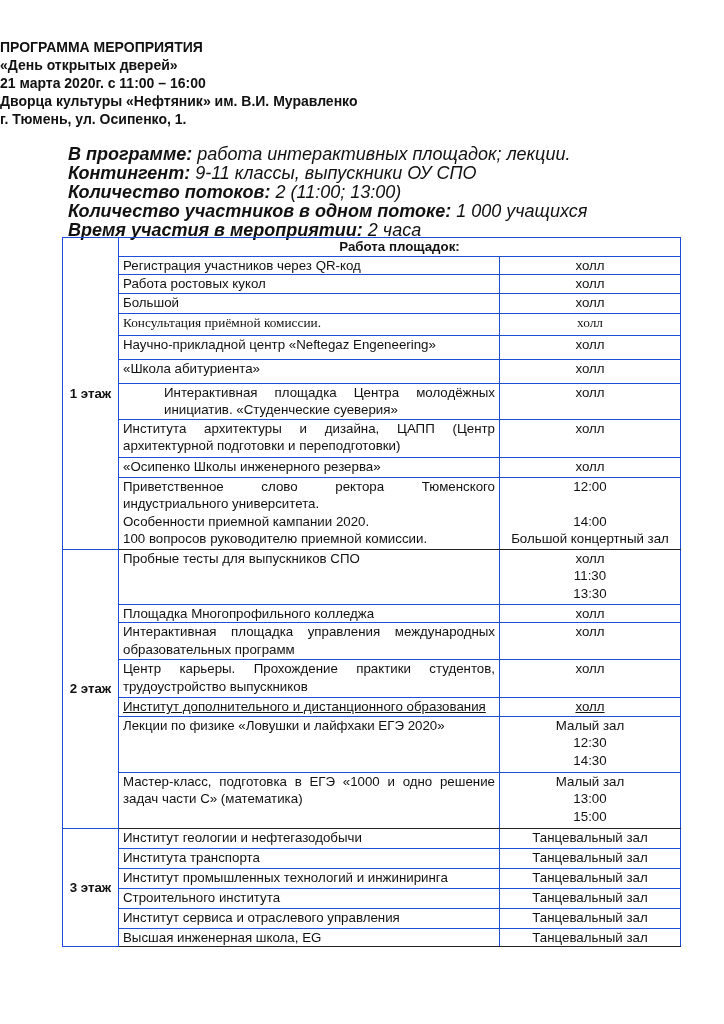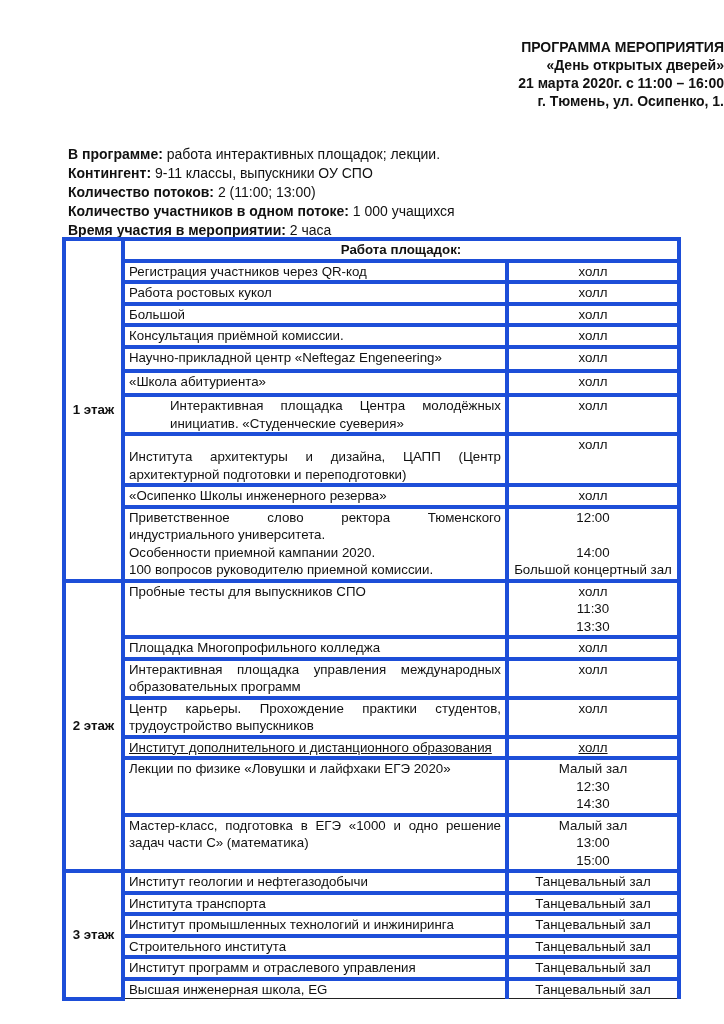--- a/index.html
+++ b/index.html
@@ -1,41 +1,42 @@
 <!DOCTYPE html>
 <html><head>
 <meta charset="utf-8">
 <style>
   html, body { margin:0; padding:0; background:#ffffff; }
   body { width:724px; height:1024px; position:relative; overflow:hidden;
          font-family:"Liberation Sans", sans-serif; color:#111; }
-  .title-block { position:absolute; top:38px; left:0; width:724px; text-align:right;
+  .title-block { position:absolute; top:38px; left:0; width:724px; text-align:left;
                  font-weight:bold; font-size:14px; line-height:18px; }
   .title-block div { white-space:nowrap; }
-  .info { position:absolute; top:145px; left:68px; font-size:14px; line-height:19px; }
+  .info { position:absolute; top:145px; left:68px; font-size:18px; line-height:19px;font-style:italic; }
   .info div { white-space:nowrap; }
   .info b { font-weight:bold; }
   table.prog { position:absolute; top:237px; left:62px; width:619px;
                border-collapse:collapse; font-size:13.3px; line-height:17.5px; }
-  table.prog td { border:4px solid #1d4ed8; padding:0 4px; vertical-align:top; }
+  table.prog td { border:1px solid #1d4ed8; padding:0 4px; vertical-align:top; }
   td.floor { width:47px; font-weight:bold; text-align:center; vertical-align:middle !important;
              white-space:nowrap; border-color:#222; }
   td.name { width:372px; text-align:justify; }
   td.place { text-align:center; }
   td.head { text-align:center; font-weight:bold; }
   tr.fend td { border-bottom:1px solid #222; }
   .ln { display:block; }
 </style>
 </head>
 <body>
 
 <div class="title-block">
   <div>ПРОГРАММА МЕРОПРИЯТИЯ</div>
   <div>«День открытых дверей»</div>
   <div>21 марта 2020г. с 11:00 – 16:00</div>
+  <div>Дворца культуры «Нефтяник» им. В.И. Муравленко</div>
   <div>г. Тюмень, ул. Осипенко, 1.</div>
 </div>
 
 <div class="info">
   <div><b>В программе:</b><span> работа интерактивных площадок; лекции.</span></div>
   <div><b>Контингент:</b><span> 9-11 классы, выпускники ОУ СПО</span></div>
   <div><b>Количество потоков:</b><span> 2  (11:00; 13:00)</span></div>
   <div><b>Количество участников в одном потоке:</b><span> 1 000 учащихся</span></div>
   <div><b>Время участия в мероприятии:</b><span> 2 часа</span></div>
 </div>
@@ -63,21 +64,21 @@
         </td>
       </tr>
       <tr style="height: 20px;">
         <td class="name">
           <span class="ln" style="text-align-last: auto;">Большой</span>
         </td>
         <td class="place">
           <span class="ln">холл</span>
         </td>
       </tr>
-      <tr style="height: 22px;">
+      <tr style="height: 22px; font-family: Liberation Serif, serif;">
         <td class="name">
           <span class="ln" style="text-align-last: auto;">Консультация приёмной комиссии.</span>
         </td>
         <td class="place">
           <span class="ln">холл</span>
         </td>
       </tr>
       <tr style="height: 24px;">
         <td class="name">
           <span class="ln" style="text-align-last: auto;">Научно-прикладной центр «Neftegaz Engeneering»</span>
@@ -97,21 +98,21 @@
       <tr style="height: 36px;">
         <td class="name">
           <span class="ln" style="text-align-last: auto; margin-left: 41px;">Интерактивная площадка Центра молодёжных инициатив. «Студенческие суеверия»</span>
         </td>
         <td class="place">
           <span class="ln">холл</span>
         </td>
       </tr>
       <tr style="height: 38px;">
         <td class="name">
-          <span class="ln" style="text-align-last: auto; margin-top: 12px;">Института архитектуры и дизайна, ЦАПП (Центр архитектурной подготовки и переподготовки)</span>
+          <span class="ln" style="text-align-last: auto;">Института архитектуры и дизайна, ЦАПП (Центр архитектурной подготовки и переподготовки)</span>
         </td>
         <td class="place">
           <span class="ln">холл</span>
         </td>
       </tr>
       <tr style="height: 20px;">
         <td class="name">
           <span class="ln" style="text-align-last: auto;">«Осипенко Школы инженерного резерва»</span>
         </td>
         <td class="place">
@@ -222,21 +223,21 @@
       <tr style="height: 20px;">
         <td class="name">
           <span class="ln" style="text-align-last: auto;">Строительного института</span>
         </td>
         <td class="place">
           <span class="ln">Танцевальный зал</span>
         </td>
       </tr>
       <tr style="height: 20px;">
         <td class="name">
-          <span class="ln" style="text-align-last: auto;">Институт программ и отраслевого управления</span>
+          <span class="ln" style="text-align-last: auto;">Институт сервиса и отраслевого управления</span>
         </td>
         <td class="place">
           <span class="ln">Танцевальный зал</span>
         </td>
       </tr>
       <tr class="fend" style="height: 18px;">
         <td class="name">
           <span class="ln" style="text-align-last: auto;">Высшая инженерная школа, EG</span>
         </td>
         <td class="place">

